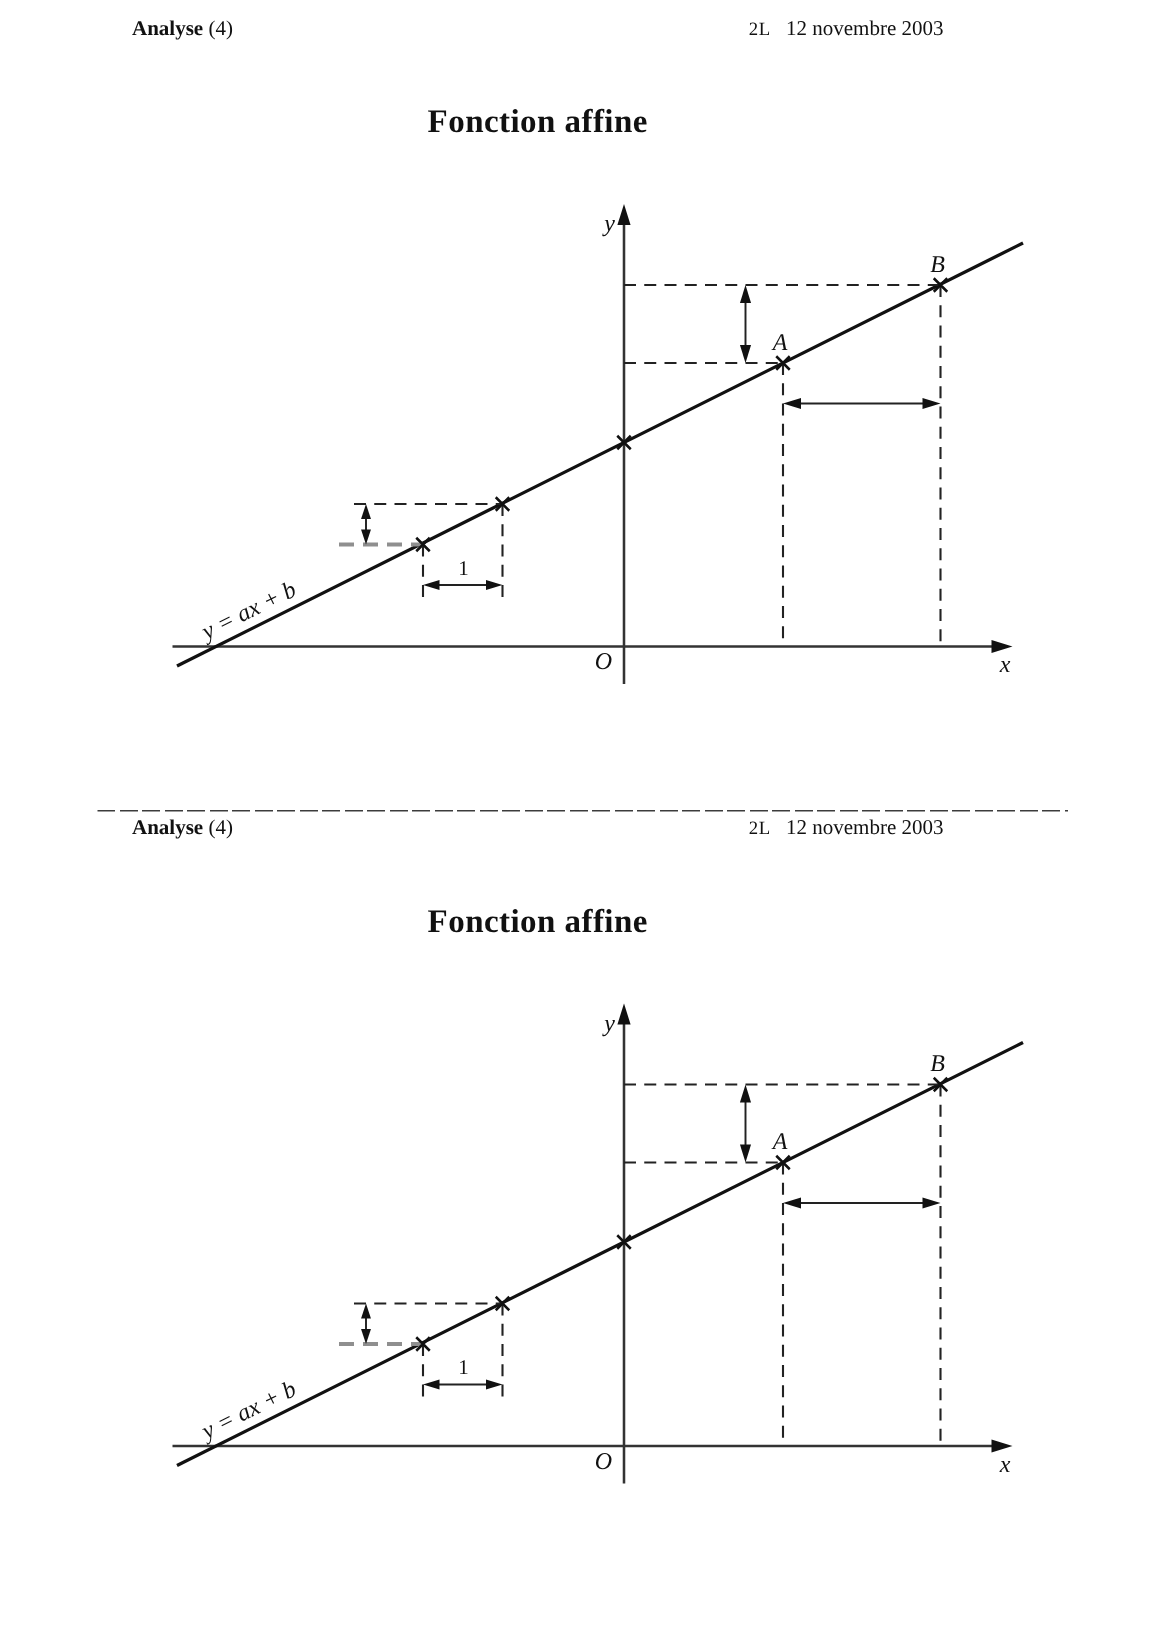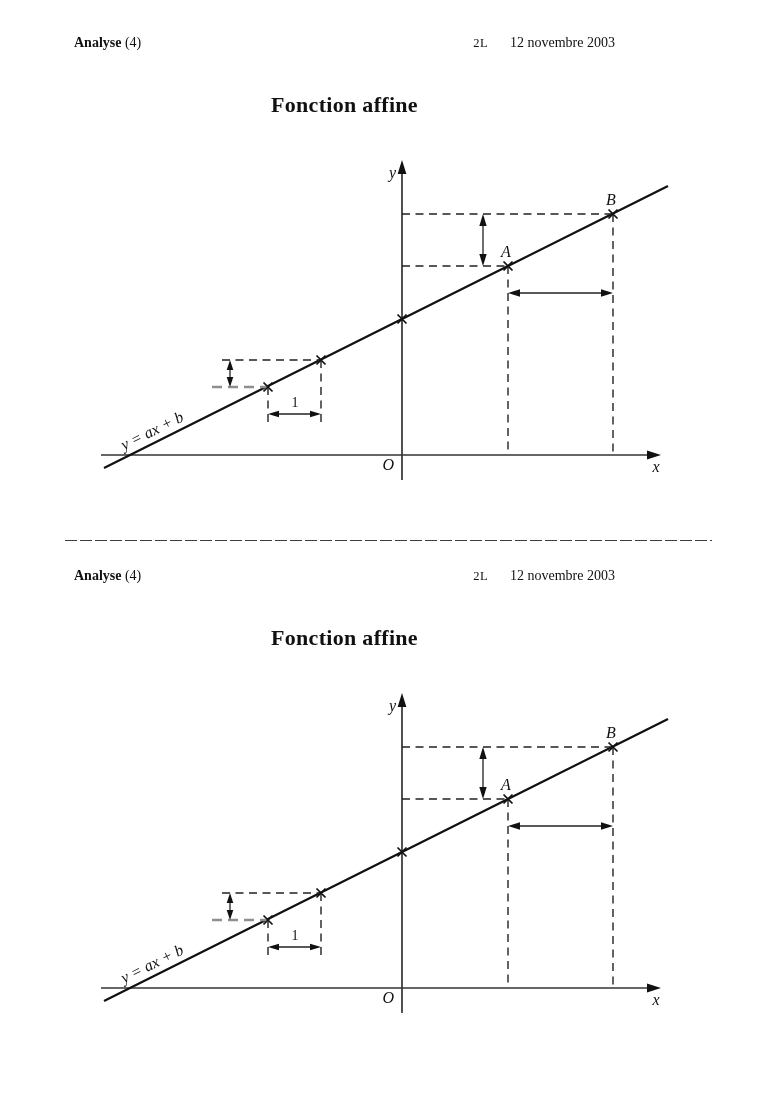--- a/index.html
+++ b/index.html
@@ -4,32 +4,32 @@
 <style>
   html, body { margin: 0; padding: 0; }
   body {
     width: 775px; height: 1095px;
     background: #ffffff;
     font-family: "Liberation Serif", serif;
     color: #111111;
     position: relative;
     overflow: hidden;
   }
-  .sheet { position: absolute; left: 0; width: 689px; margin-top: 24px; }
+  .sheet { position: absolute; left: 14px; width: 689px; }
   #sheet1 { top: 0; height: 533px; }
   #sheet2 { top: 533px; height: 562px; }
 
   .hdr {
     position: absolute; top: 11px; left: 74px; right: 74px;
     display: flex; justify-content: space-between; align-items: baseline;
     font-size: 14px; line-height: 16px;
   }
   .hdr .course { font-weight: bold; }
   .hdr .number { font-weight: normal; }
-  .hdr-right { display: flex; gap: 22px; align-items: baseline; }
+  .hdr-right { display: flex; gap: 10px; align-items: baseline; }
   .hdr-right .cls { font-size: 12.5px; letter-spacing: 0.5px; }
 
   .title {
     position: absolute; top: 53px; left: 0; width: 100%;
     text-align: center;
     font-size: 22px; font-weight: bold; letter-spacing: 0.3px;
   }
 
   .fig { position: absolute; top: 133px; left: 0; }
   .fig text {

